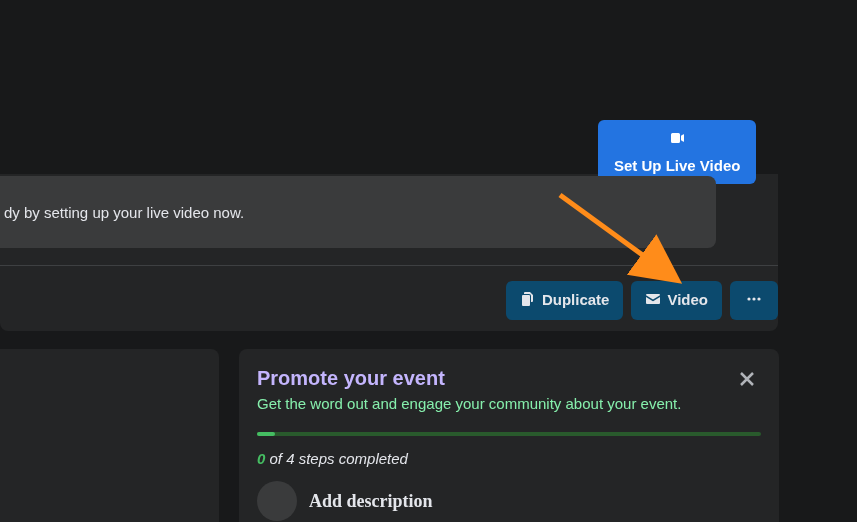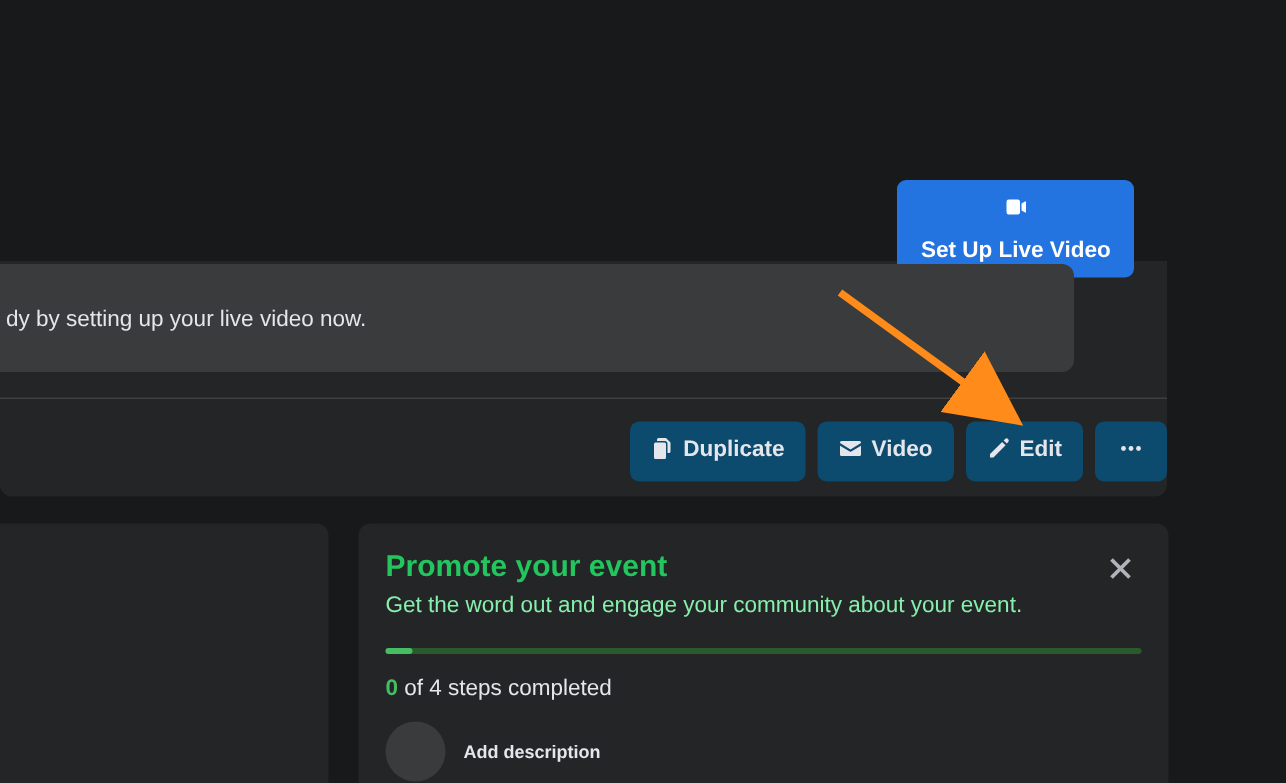--- a/index.html
+++ b/index.html
@@ -113,21 +113,21 @@
     width: 540px;
     height: 173px;
     background: #242526;
     border-radius: 8px 8px 0 0;
     padding: 18px;
     overflow: hidden;
   }
   .panel-title {
     font-size: 20px;
     font-weight: 700;
-    color: #22c55e;
+    color: #c4b5fd;
     margin-bottom: 4px;
   }
   .panel-sub {
     font-size: 15px;
     color: #86efac;
     line-height: 1.35;
     margin-bottom: 18px;
   }
   .close-x {
     position: absolute;
@@ -155,42 +155,44 @@
     position: absolute;
     top: 0; left: 0;
     height: 4px;
     width: 18px;
     background: #45bd62;
     border-radius: 2px;
   }
   .steps-line {
     font-size: 15px;
     color: #e4e6eb;
+    font-style: italic;
   }
   .steps-done {
     color: #45bd62;
     font-weight: 600;
   }
   .step-row {
     display: flex;
     align-items: center;
     gap: 12px;
     margin-top: 14px;
   }
   .step-avatar {
     width: 40px;
     height: 40px;
     border-radius: 50%;
     background: #3a3b3c;
     flex-shrink: 0;
   }
   .step-label {
-    font-size: 12px;
-    font-weight: 600;
-    color: #e4e6eb;
+    font-size: 18px;
+    font-weight: 600;
+    color: #e4e6eb;
+    font-family: Liberation Serif, serif;
   }
   .arrow-annot {
     position: absolute;
     top: 190px;
     left: 555px;
     pointer-events: none;
     z-index: 10;
   }
 </style>
 </head>
@@ -225,28 +227,20 @@
     <span>Duplicate</span>
   </button>
   <button class="action-btn">
     <span>
       <svg viewBox="0 0 16 16">
           <path d="M1 4a1 1 0 0 1 1-1h12a1 1 0 0 1 1 1v.3L8 8.6 1 4.3V4Zm0 2.1V12a1 1 0 0 0 1 1h12a1 1 0 0 0 1-1V6.1L8.5 10a1 1 0 0 1-1 0L1 6.1Z"></path>
         </svg>
     </span>
     <span>Video</span>
   </button>
-  <button class="action-btn">
-    <span>
-      <svg viewBox="0 0 16 16">
-          <path d="M12.1 1.6a1.5 1.5 0 0 1 2.1 2.1l-1 1-2.1-2.1 1-1ZM10.1 3.6 2 11.7V14h2.3l8.1-8.1-2.3-2.3Z"></path>
-        </svg>
-    </span>
-    <span>Edit</span>
-  </button>
   <button class="action-btn more-btn">
     <span>
       <svg viewBox="0 0 16 16">
           <circle cx="3" cy="8" r="1.6"></circle>
           <circle cx="8" cy="8" r="1.6"></circle>
           <circle cx="13" cy="8" r="1.6"></circle>
         </svg>
     </span>
   </button>
 </div>

